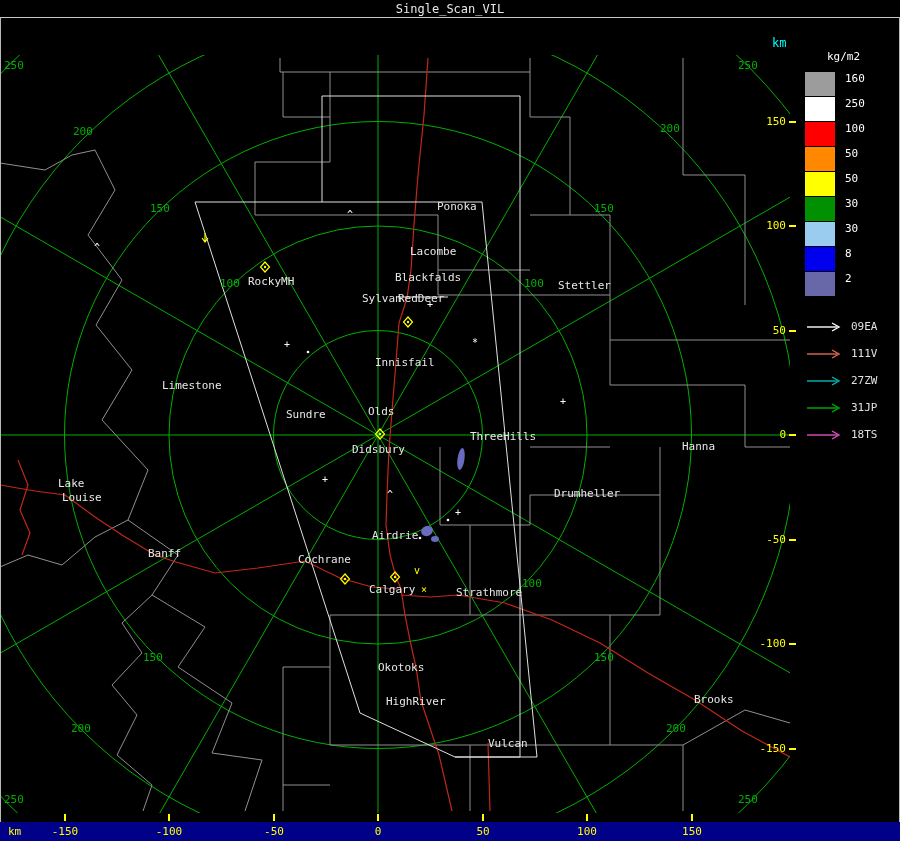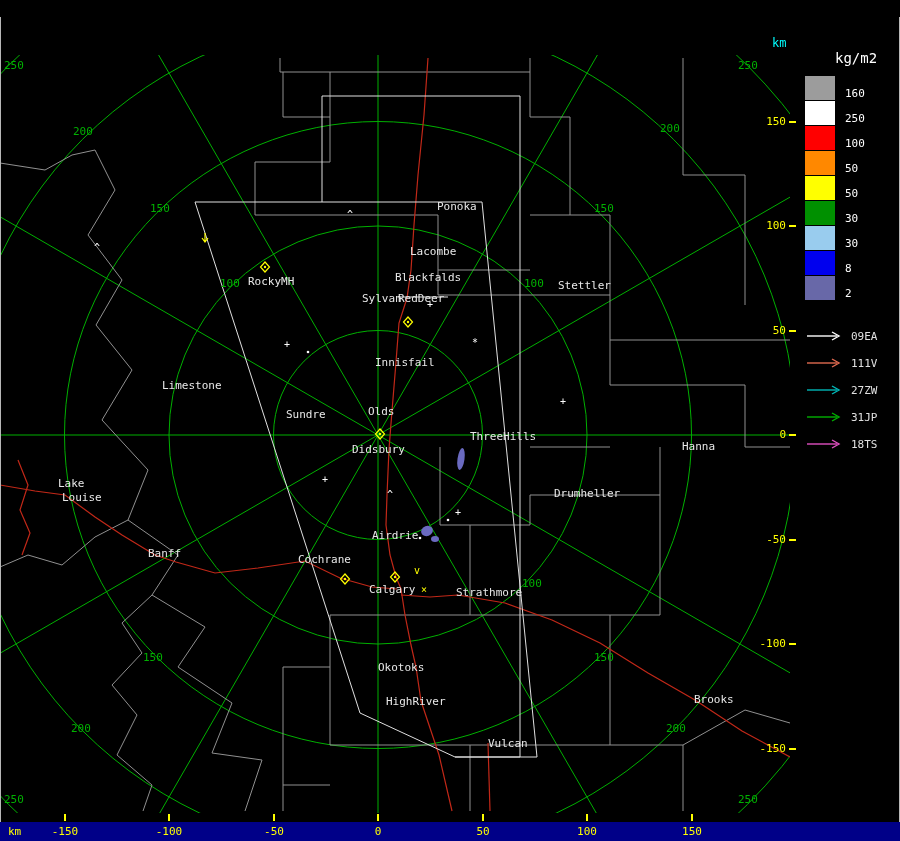--- a/index.html
+++ b/index.html
@@ -13,32 +13,35 @@
   #map{position:absolute;top:55px;left:0;background:#000;}
   #map text{font-family:"DejaVu Sans Mono",monospace;}
   .edge{position:absolute;top:17px;width:1px;height:824px;background:#b8b8b8;}
   #bottombar{position:absolute;top:822px;left:0;width:900px;height:19px;background:#000088;}
   .km-bottom{position:absolute;top:825px;left:8px;color:#ffff00;font-size:11px;z-index:5;}
   .xtick{position:absolute;width:2px;height:7px;background:#ffff00;top:814px;z-index:4;}
   .xlabel{position:absolute;top:825px;width:44px;text-align:center;color:#ffff00;font-size:11px;z-index:5;}
   .ytick{position:absolute;width:7px;height:2px;background:#ffff00;left:789px;z-index:4;}
   .ylabel{position:absolute;width:42px;text-align:right;color:#ffff00;font-size:11px;left:744px;z-index:4;}
   #legend{position:absolute;left:805px;top:50px;width:95px;}
-  .legend-unit{color:#ffffff;font-size:14px;margin-left:30px;margin-bottom:9px;}
-  .swatch-row{display:flex;align-items:flex-end;height:25px;}
+  .legend-unit{color:#ffffff;font-size:11px;margin-left:22px;margin-bottom:9px;}
+  .swatch-row{display:flex;align-items:flex-start;height:25px;}
   .swatch{width:30px;height:24px;}
   .swatch-label{color:#ffffff;font-size:11px;margin-left:10px;}
   #radar-list{margin-top:16px;}
-  .radar-row{display:flex;align-items:flex-end;height:27px;}
+  .radar-row{display:flex;align-items:center;height:27px;}
   .radar-label{color:#e0e0e0;font-size:11px;margin-left:6px;}
 </style>
 </head>
 <body>
 
 <div id="app">
+  <div class="titlebar">
+    <span class="title">Single_Scan_VIL</span>
+  </div>
   <div class="km-top">km</div>
 
   <svg id="map" width="790" height="758">
       <rect x="0" y="0" width="790" height="758" fill="#000"></rect>
       <line x1="-222" y1="380" x2="978" y2="380" stroke="#00b000" stroke-width="1"></line>
       <line x1="-141.6152422706632" y1="80.00000000000006" x2="897.6152422706632" y2="680" stroke="#00b000" stroke-width="1"></line>
       <line x1="77.99999999999994" y1="-139.6152422706632" x2="678" y2="899.6152422706632" stroke="#00b000" stroke-width="1"></line>
       <line x1="377.99999999999994" y1="-220" x2="378.00000000000006" y2="980" stroke="#00b000" stroke-width="1"></line>
       <line x1="677.9999999999999" y1="-139.6152422706632" x2="78.00000000000011" y2="899.6152422706632" stroke="#00b000" stroke-width="1"></line>
       <line x1="897.6152422706632" y1="80.00000000000006" x2="-141.6152422706632" y2="680" stroke="#00b000" stroke-width="1"></line>

